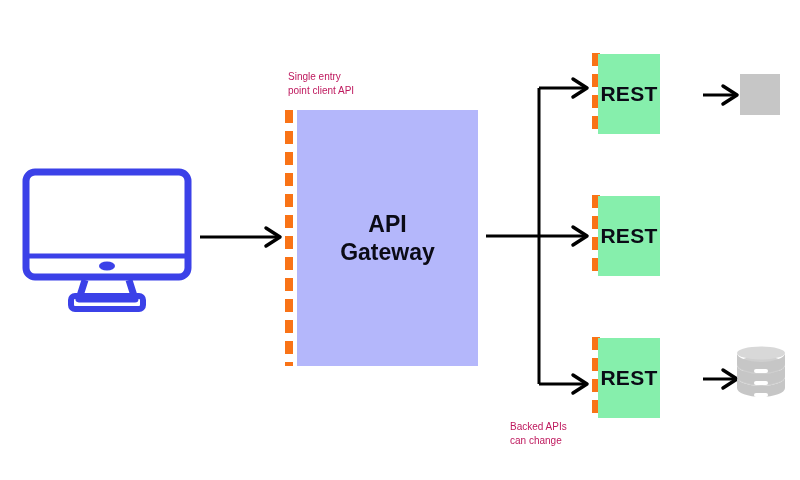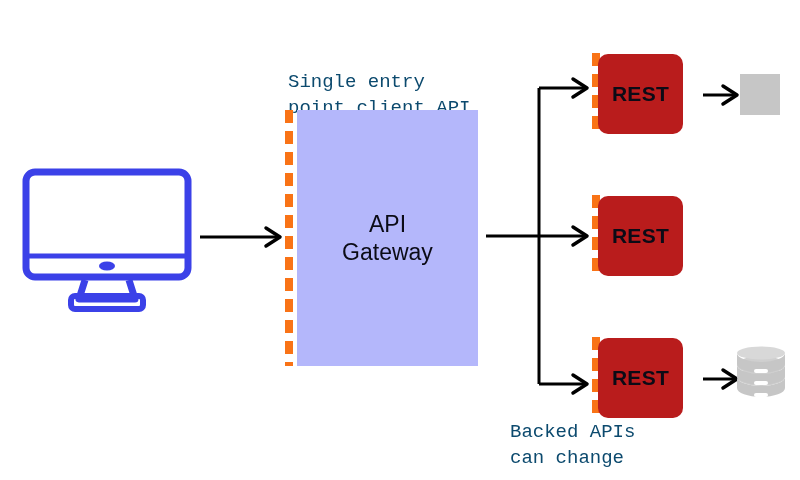--- a/index.html
+++ b/index.html
@@ -60,44 +60,42 @@
   }
   #gateway-box {
     left: 297px;
     top: 110px;
     width: 181px;
     height: 256px;
     background: #B4B7FB;
   }
   #gateway-label {
     font-size: 23px;
-    font-weight: 400;
+    font-weight: 700;
     color: #0b0b16;
     line-height: 1.22;
   }
   .rest-box {
-    width: 85px;
+    width: 62px;
     height: 80px;
-    background: #b91c1c;
-    border-radius: 10px;
+    background: #86efac;
   }
   .rest-label {
     font-size: 21px;
     font-weight: 700;
     color: #0b0b16;
     letter-spacing: 0.3px;
   }
 
   
   .annotation {
-    font-size: 19px;
-    color: #0c4a6e;
+    font-size: 10px;
+    color: #be185d;
     line-height: 1.35;
     white-space: pre-line;
-    font-family: Liberation Mono, monospace;
   }
   #entry-note { left: 288px; top: 70px; }
   #backend-note { left: 510px; top: 420px; }
 
   
   #placeholder-square {
     left: 740px;
     top: 74px;
     width: 40px;
     height: 41px;

